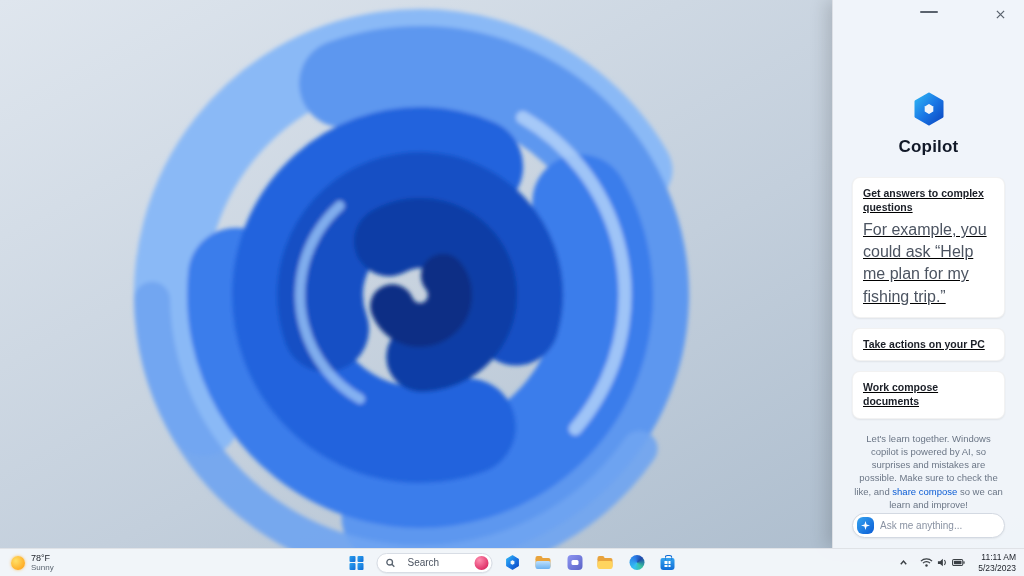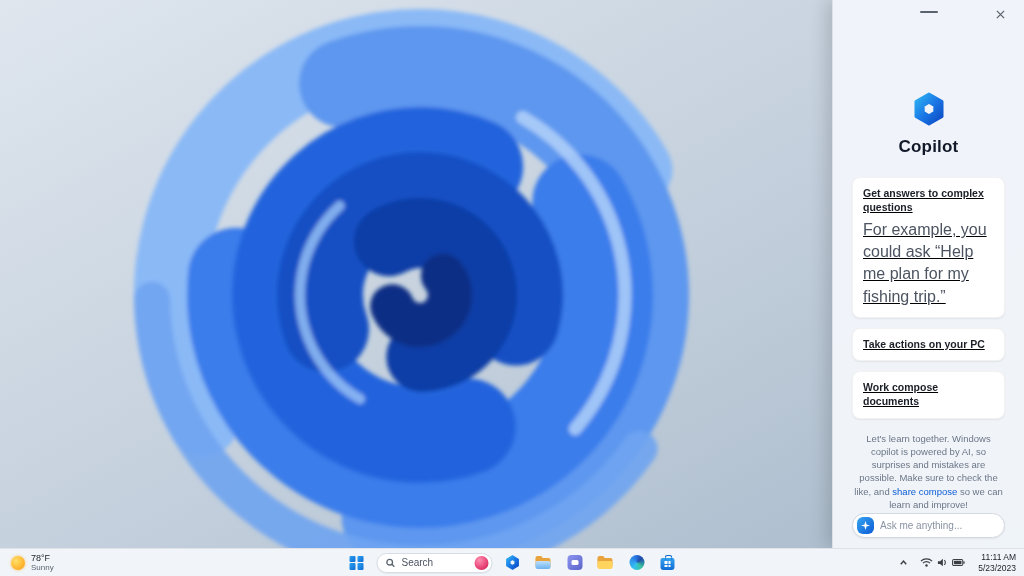--- a/index.html
+++ b/index.html
@@ -100,21 +100,21 @@
   }
   .tb-btn {
     width: 22px; height: 24px; display: flex; align-items: center; justify-content: center;
     border-radius: 4px; cursor: pointer;
   }
   .start-grid { width: 14px; height: 14px; display: grid; grid-template-columns: 1fr 1fr; gap: 1.5px; }
   .start-grid i { background: linear-gradient(135deg, #2aa0ef, #0f6cd6); border-radius: 1px; }
 
   .search-pill {
     height: 20px; width: 116px; background: #ffffff; border: 1px solid #d8dde5;
-    border-radius: 11px; display: flex; align-items: center; gap: 6px; padding: 0 3px 0 8px;
+    border-radius: 11px; display: flex; align-items: center; gap: 12px; padding: 0 3px 0 8px;
     cursor: pointer; box-shadow: 0 1px 1px rgba(0,0,0,0.05);
   }
   .search-pill svg { width: 10px; height: 10px; stroke: #5a6470; fill: none; stroke-width: 1.6; }
   .search-label { flex: 1 1 auto; font-size: 10px; color: #4c5461; }
   .search-dot {
     width: 14px; height: 14px; border-radius: 50%;
     background: radial-gradient(circle at 35% 30%, #ff8fb0, #e0356b 70%, #a31b49);
   }
 
   .app-icon { width: 16px; height: 16px; position: relative; }

